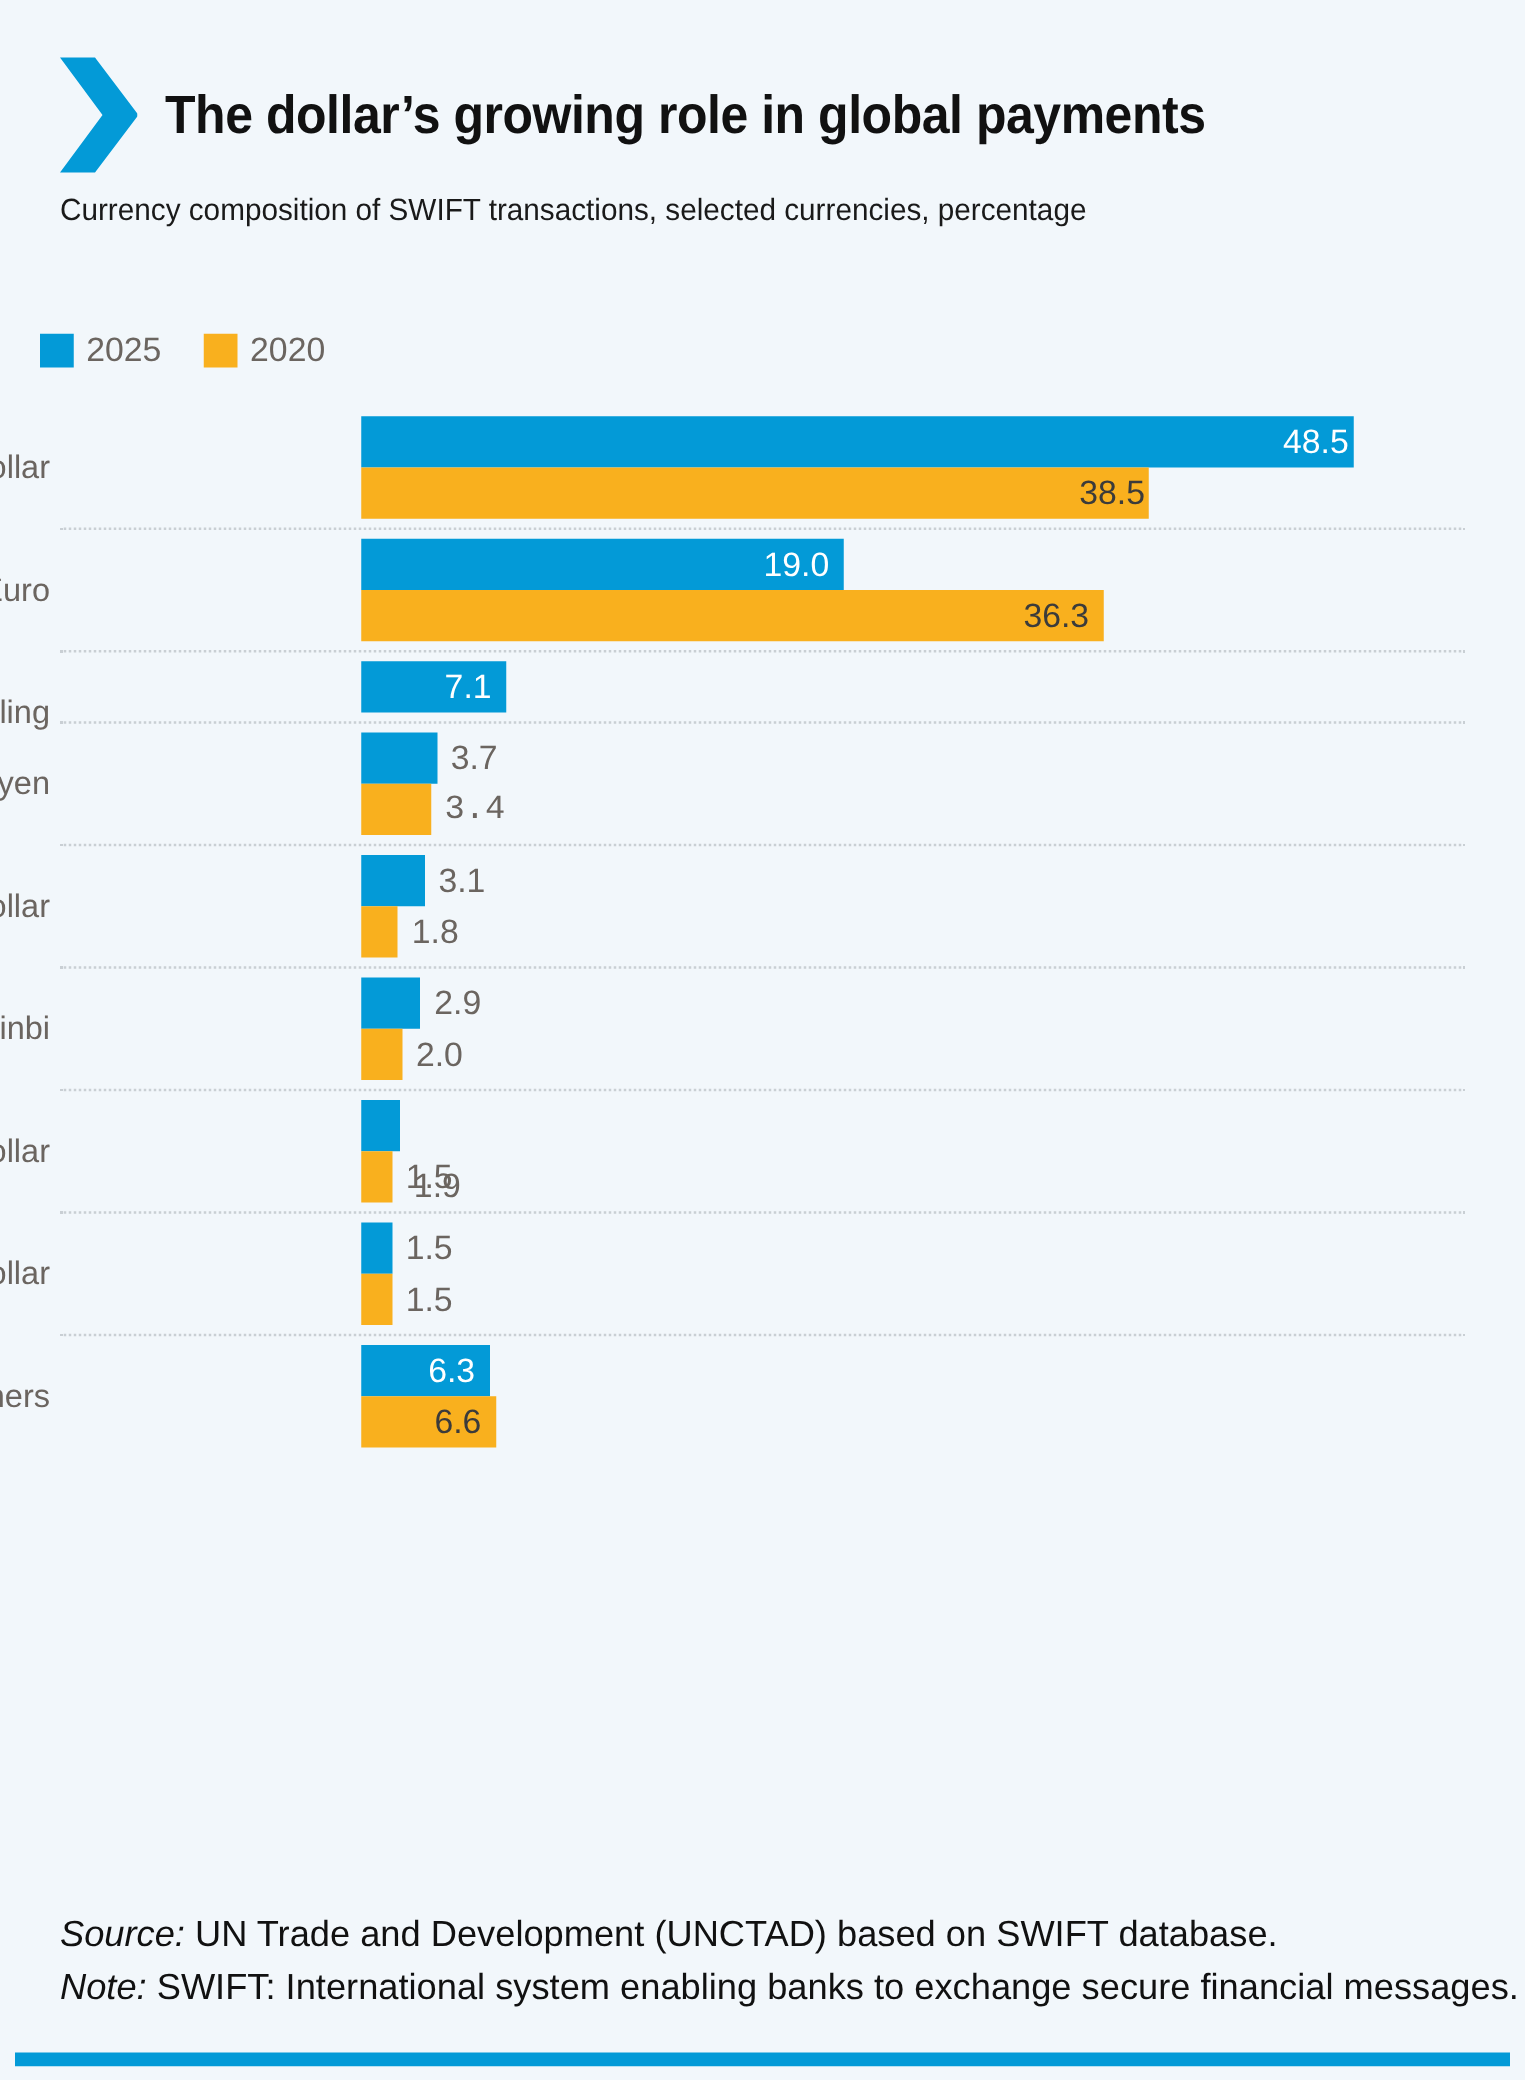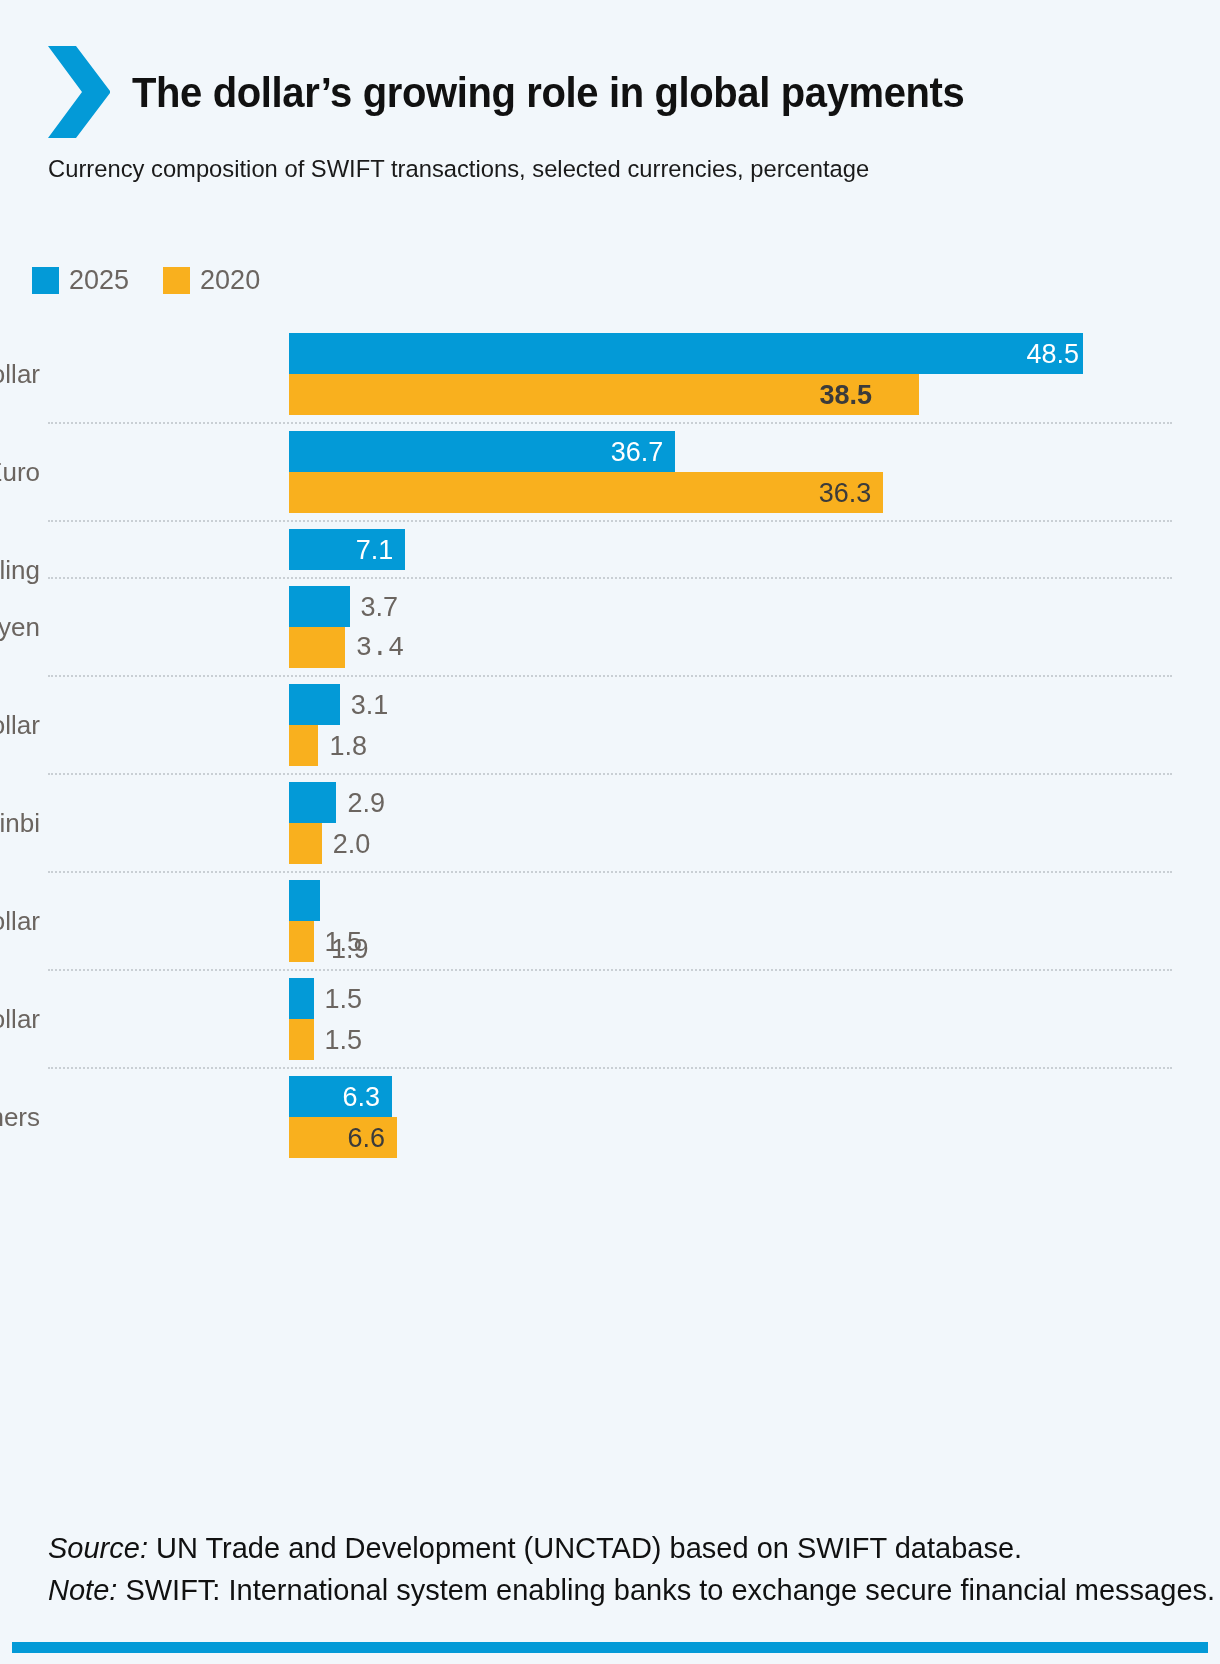--- a/index.html
+++ b/index.html
@@ -96,32 +96,32 @@
         <div class="row">
           <div class="cat-label" style="top: 100%;">United States dollar</div>
           <div class="bars-area">
             <div class="bar blue" style="width: 794px;"></div>
             <div class="vlabel inside" style="left: 790px; transform: translate(-100%, -50%);">48.5</div>
           </div>
         </div>
         <div class="row">
           <div class="bars-area">
             <div class="bar orange" style="width: 630.289px;"></div>
-            <div class="vlabel inside dark" style="left: 583px; transform: translate(-100%, -50%); font-weight: bold;">38.5</div>
+            <div class="vlabel inside dark" style="left: 627px; transform: translate(-100%, -50%);">38.5</div>
           </div>
         </div>
         <div class="rowpad"></div>
       </div>
       <div class="group">
         <div class="rowpad"></div>
         <div class="row">
           <div class="cat-label" style="top: 100%;">Euro</div>
           <div class="bars-area">
             <div class="bar blue" style="width: 386.359px;"></div>
-            <div class="vlabel inside" style="left: 374.359px; transform: translate(-100%, -50%);">36.7</div>
+            <div class="vlabel inside" style="left: 374.359px; transform: translate(-100%, -50%);">19.0</div>
           </div>
         </div>
         <div class="row">
           <div class="bars-area">
             <div class="bar orange" style="width: 594.272px;"></div>
             <div class="vlabel inside dark" style="left: 582.272px; transform: translate(-100%, -50%);">36.3</div>
           </div>
         </div>
         <div class="rowpad"></div>
       </div>

